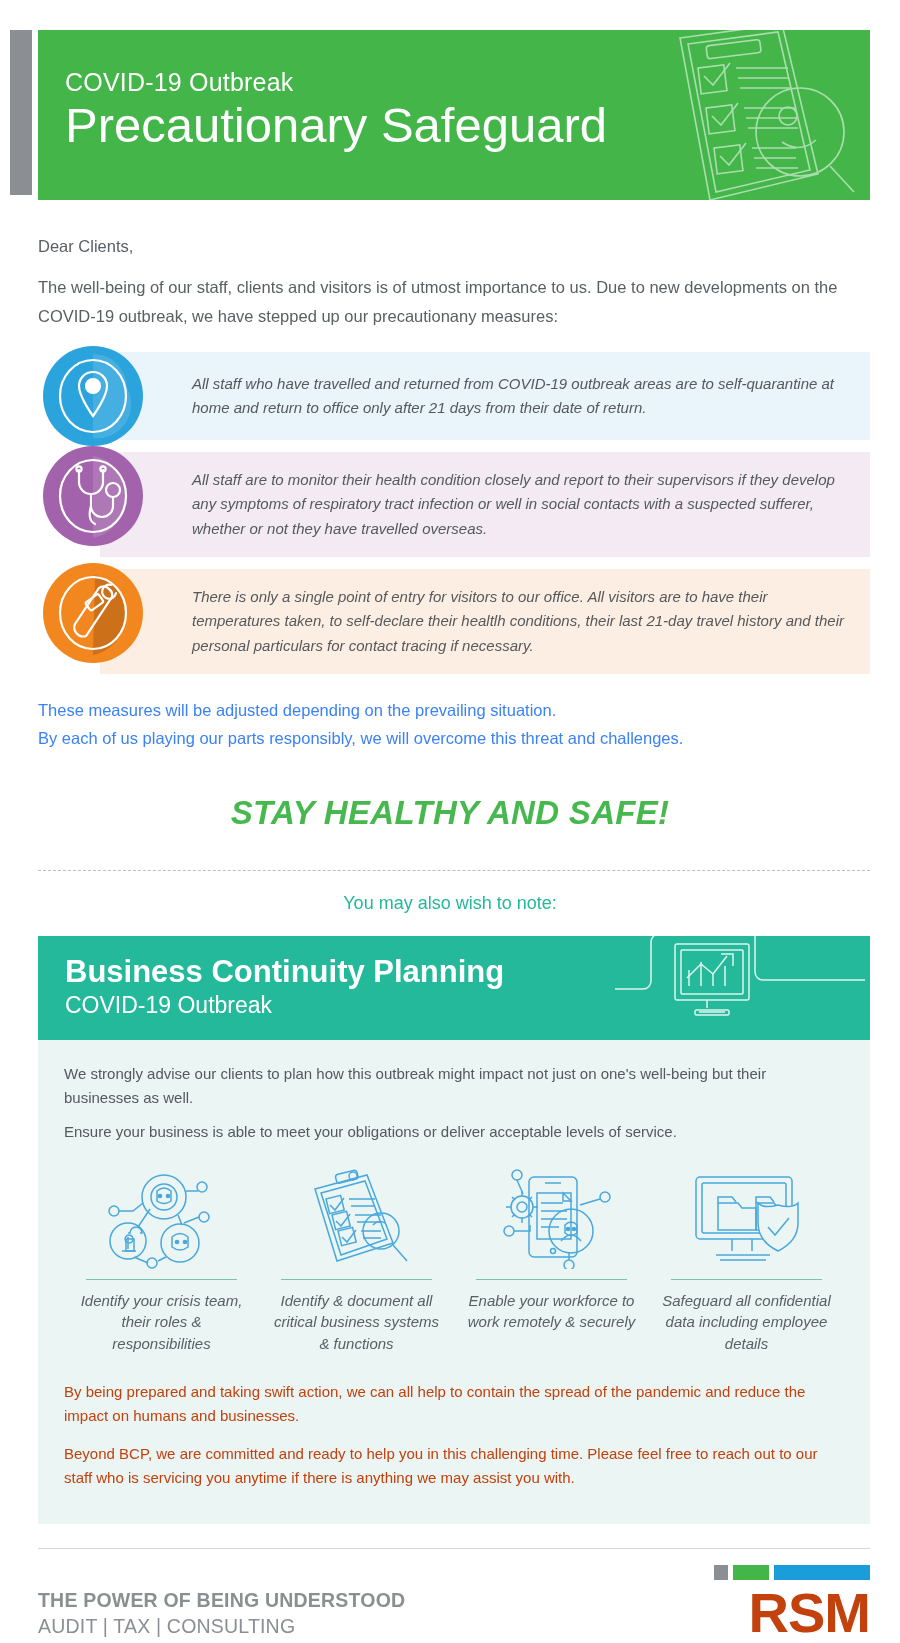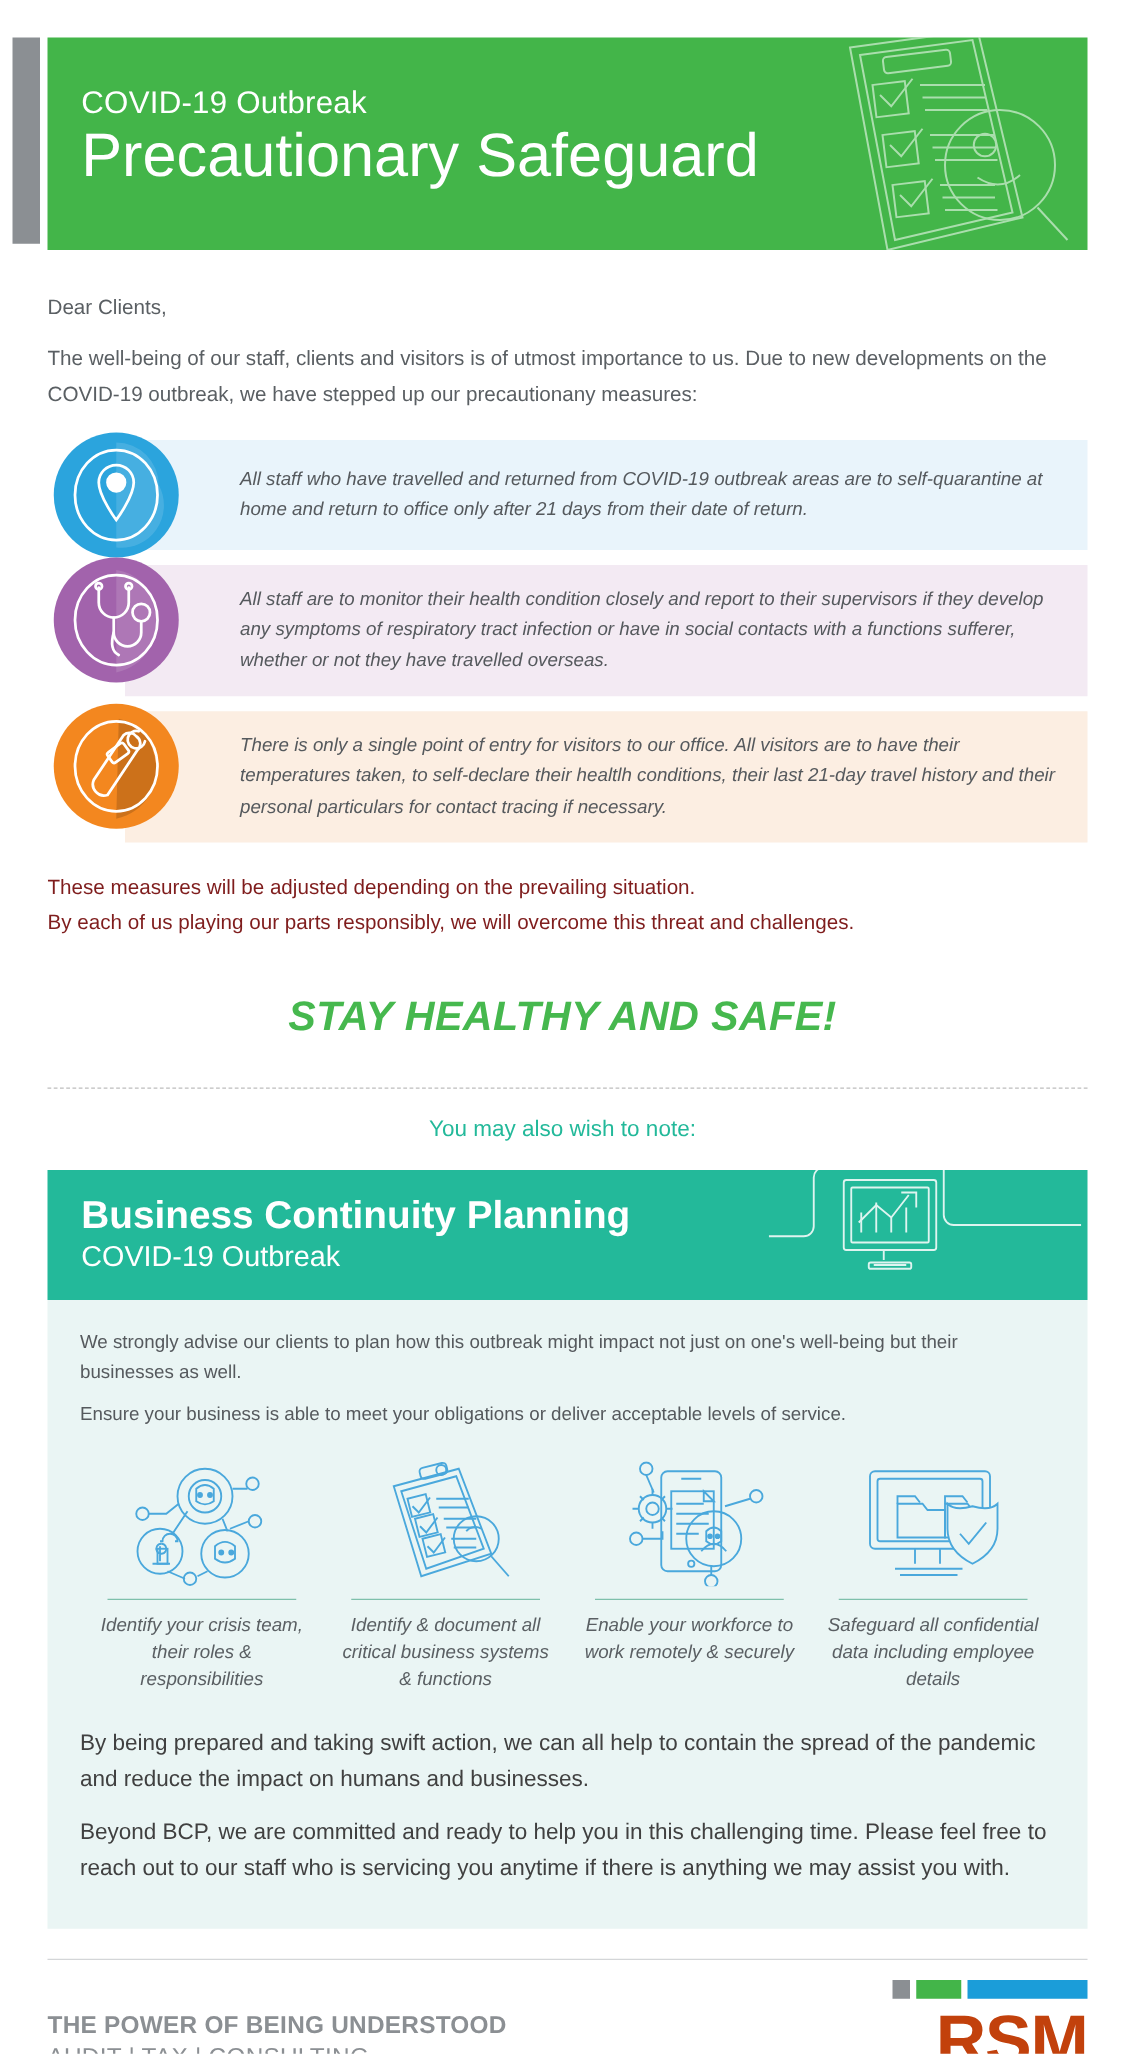--- a/index.html
+++ b/index.html
@@ -53,21 +53,21 @@
   .m1 .measure-band { background: #e9f4fb; }
   .m1 .m-circle { background: #2ba4dd; }
   .m2 .measure-band { background: #f3eaf3; }
   .m2 .m-circle { background: #a263ac; }
   .m3 .measure-band { background: #fceee2; }
   .m3 .m-circle { background: #f3871f; }
   .m-circle svg { position: absolute; left: 0; top: 0; }
 
   
   .closing { margin: 22px 38px 0 38px; }
-  .closing p { font-size: 16.5px; line-height: 1.7; color: #7f1d1d; }
+  .closing p { font-size: 16.5px; line-height: 1.7; color: #3b82f6; }
   .stay-safe {
     text-align: center; font-size: 33px; font-style: italic; font-weight: bold;
     color: #46b84e; margin-top: 42px; letter-spacing: .3px;
   }
   .dash-rule {
     margin: 38px 30px 0 38px; border-top: 1px dashed #bdbdbd; height: 0;
   }
   .note-line {
     text-align: center; font-size: 18px; color: #23b99a; margin-top: 22px;
     font-weight: 400;
@@ -86,21 +86,21 @@
   .bcp-body p { font-size: 15px; line-height: 1.6; color: #55595d; }
   .bcp-body p + p { margin-top: 10px; }
 
   .cols { display: flex; margin-top: 22px; }
   .col { flex: 1; text-align: center; padding: 0 8px; }
   .col-icon { height: 105px; display: flex; align-items: center; justify-content: center; }
   .col-rule { border-top: 1px solid #7fc0ab; margin: 8px 14px 10px 14px; }
   .col-cap { font-size: 15px; line-height: 1.42; color: #5a5f63; font-style: italic; }
 
   .bcp-tail { margin-top: 26px; }
-  .bcp-tail p { font-size: 18px; line-height: 1.6; color: #404040; }
+  .bcp-tail p { font-size: 15px; line-height: 1.6; color: #c2410c; }
   .bcp-tail p + p { margin-top: 14px; }
 
   
   .foot-rule { margin: 24px 30px 0 38px; border-top: 1px solid #d4d6d8; }
   .footer {
     margin: 16px 30px 0 38px; display: flex; align-items: flex-end;
     justify-content: space-between;
   }
   .foot-left { color: #8b8f93; }
   .foot-tag { font-size: 19.5px; font-weight: bold; letter-spacing: .2px; }
@@ -178,21 +178,21 @@
           <path d="M36 24 v12 a12 12 0 0 0 24 0 v-12"></path>
           <circle cx="36" cy="23" r="2.6"></circle>
             <circle cx="60" cy="23" r="2.6"></circle>
           <path d="M48 48 v12 a11 11 0 0 0 22 0 v-8"></path>
           <circle cx="70" cy="44" r="7"></circle>
           <path d="M48 60 q-4 14 4 18"></path>
         </g>
       </svg>
     </div>
     <div class="measure-band">
-      <p>All staff are to monitor their health condition closely and report to their supervisors if they develop any symptoms of respiratory tract infection or have in social contacts with a functions sufferer, whether or not they have travelled overseas.</p>
+      <p>All staff are to monitor their health condition closely and report to their supervisors if they develop any symptoms of respiratory tract infection or well in social contacts with a suspected sufferer, whether or not they have travelled overseas.</p>
     </div>
   </div>
 
   <div class="measure m3">
     <div class="m-circle">
       <svg width="100" height="100" viewBox="0 0 100 100">
         <path d="M52 12 a36 36 0 0 1 28 28 a40 40 0 0 1 -30 52 Z" fill="#000000" opacity=".16"></path>
         <g fill="none" stroke="#ffffff" stroke-width="2.2" stroke-linecap="round">
           <ellipse cx="50" cy="50" rx="33" ry="36"></ellipse>
           <path d="M66 26 a7 7 0 0 0 -10 -1 L32 61 a9 9 0 0 0 11 12 L67 37 a7 7 0 0 0 -1 -11z"></path>

